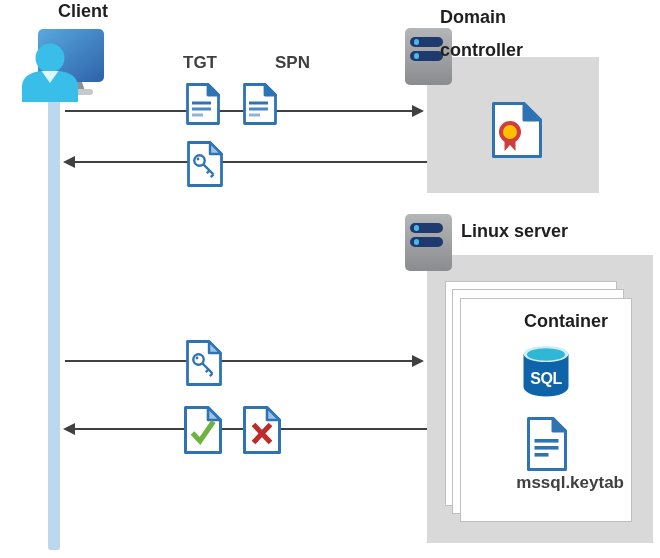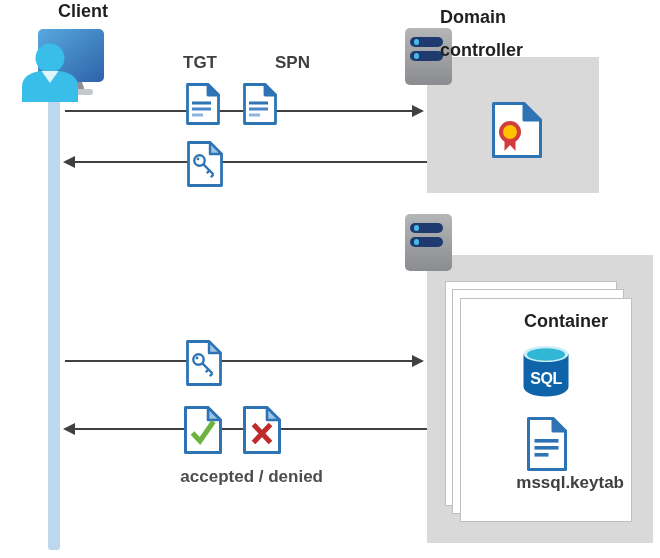--- a/index.html
+++ b/index.html
@@ -188,20 +188,20 @@
     <rect x="8.5" y="37" width="14" height="3.6" class="fill-accent"></rect>
   </svg>
 
   <div class="abs lbl lbl-bold t-center" style="left:24px;top:1px;width:84px;">Client</div>
 
   <div class="abs lbl lbl-reg t-center" style="left:173px;top:53px;width:44px;">TGT</div>
   <div class="abs lbl lbl-reg t-center" style="left:238px;top:53px;width:44px;margin-left:28px;">SPN</div>
 
   <div class="abs lbl lbl-bold" style="left:440px;top:1px;width:130px;line-height:33px;">Domain controller</div>
 
+  <div class="abs lbl lbl-bold" style="left:461px;top:221px;width:190px;">Linux server</div>
 
   <div class="abs lbl lbl-bold t-center" style="left:460px;top:311px;width:148px;">Container</div>
 
   <div class="abs lbl lbl-reg t-center" style="left:460px;top:473px;width:164px;">mssql.keytab</div>
 
-  <div class="abs lbl lbl-reg t-center" style="left:143px;top:467px;width:180px;color:var(--muted-text);">accepted / denied</div>
 
 </div>
 
 </body></html>

